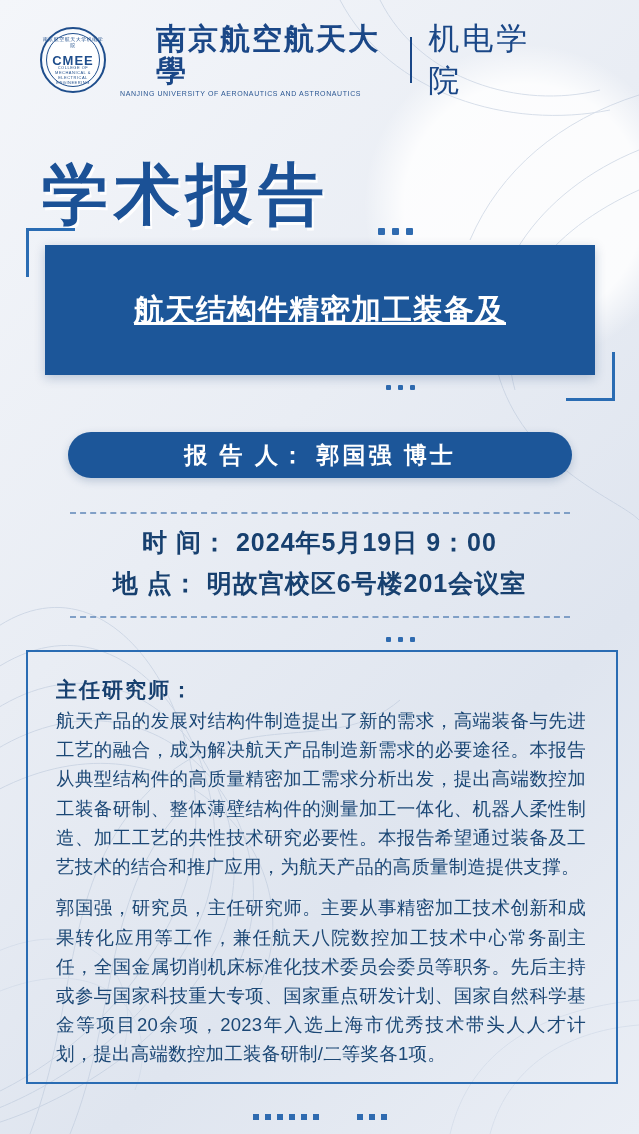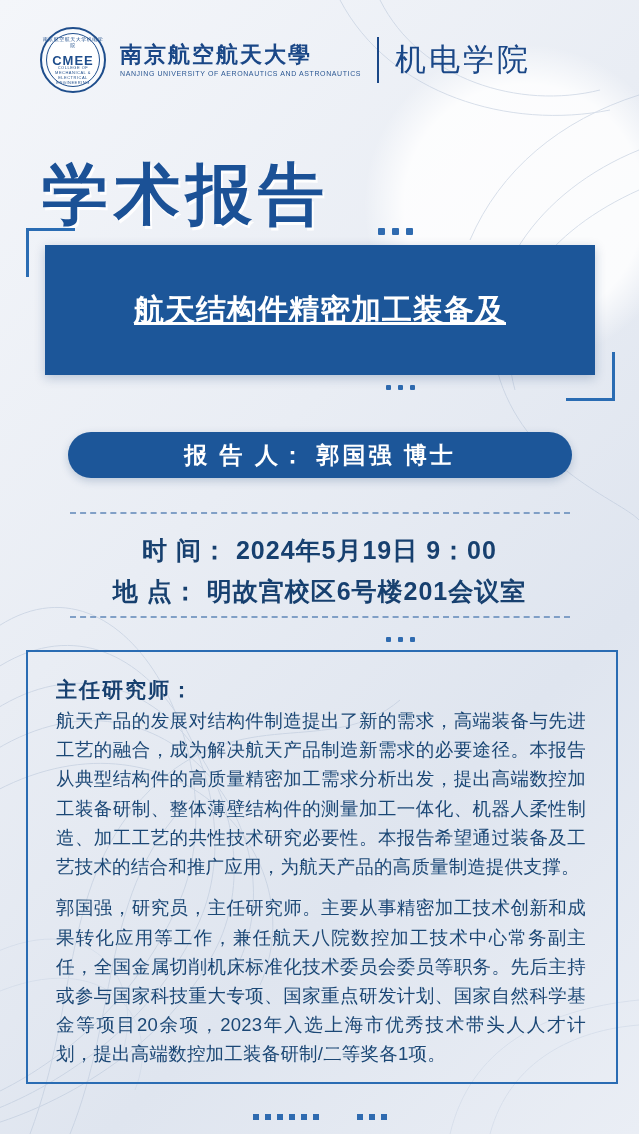--- a/index.html
+++ b/index.html
@@ -45,23 +45,24 @@
     position:absolute;left:0;right:0;text-align:center;color:#1f4e8c;
     font-size:5px;letter-spacing:.5px;
   }
   .seal-top{top:7px;}
   .seal-bot{bottom:6px;font-size:4px;}
   .cn-name{
     margin-left:14px;
     color:#1a4787;
   }
   .cn-name .cn{
-    font-size:22px;font-weight:bold;letter-spacing:2px;
+    font-size:30px;font-weight:bold;letter-spacing:2px;
     font-family:"DejaVu Serif","Liberation Serif",serif;
     line-height:1.05;
+    margin-left:36px;
   }
   .cn-name .en{
     font-size:7px;letter-spacing:.6px;color:#2a5692;margin-top:4px;
   }
   .divider-bar{
     width:2px;height:46px;background:#1a4787;margin:0 16px;
   }
   .school{
     font-size:31px;font-weight:normal;color:#1a4787;letter-spacing:3px;
     font-family:"DejaVu Serif","Liberation Serif",serif;
@@ -107,21 +108,21 @@
     position:absolute;left:68px;top:432px;width:504px;height:46px;
     background:#1c5699;border-radius:26px;
     display:flex;align-items:center;justify-content:center;
     color:#fff;font-size:23px;font-weight:bold;letter-spacing:3px;
     box-shadow:0 3px 8px rgba(20,60,110,.22);
   }
 
   
   .timeplace{
     position:absolute;left:0;top:522px;width:639px;
-    text-align:center;color:#17406f;margin-top:8px;
+    text-align:center;color:#17406f;
   }
   .timeplace div{
     font-size:25px;font-weight:bold;letter-spacing:1px;line-height:1.65;
   }
   .dash-line{
     position:absolute;left:70px;width:500px;height:0;
     border-top:2px dashed #5f87b8;opacity:.75;
   }
 
   

